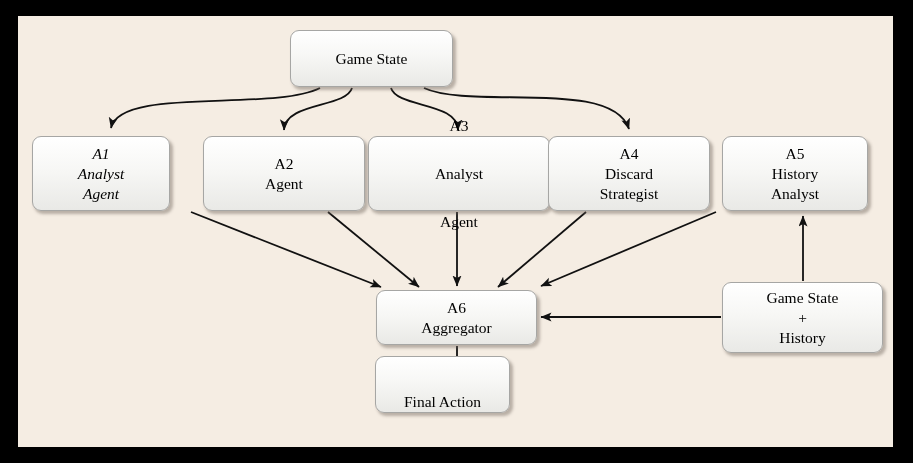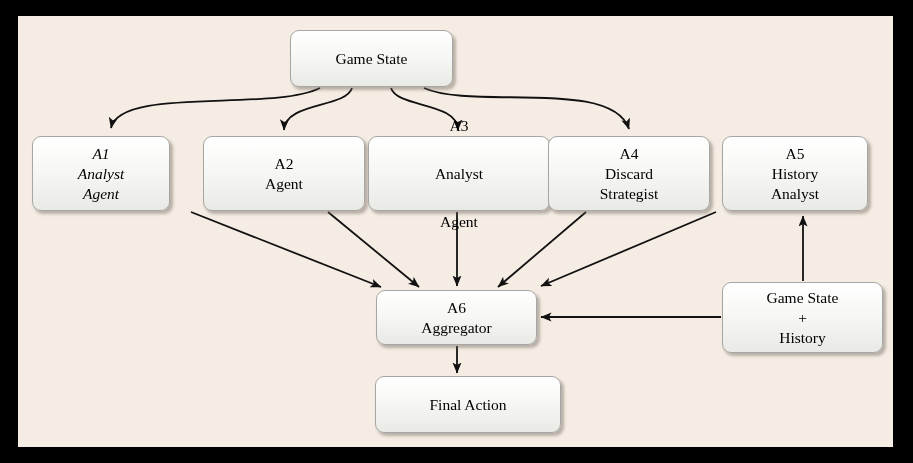--- a/index.html
+++ b/index.html
@@ -89,21 +89,21 @@
   <span>A5</span>
   <span>History</span>
   <span>Analyst</span>
 </div>
 
 <div class="node" style="left:376px;top:290px;width:161px;height:55px;">
   <span>A6</span>
   <span>Aggregator</span>
 </div>
 
-<div class="node" style="left:375px;top:376px;width:186px;height:57px;">
+<div class="node" style="left:375px;top:356px;width:135px;height:57px;justify-content:flex-end;">
   <span>Final Action</span>
 </div>
 
 <div class="node" style="left:722px;top:282px;width:161px;height:71px;">
   <span>Game State</span>
   <span>+</span>
   <span>History</span>
 </div>
 
 </body></html>

